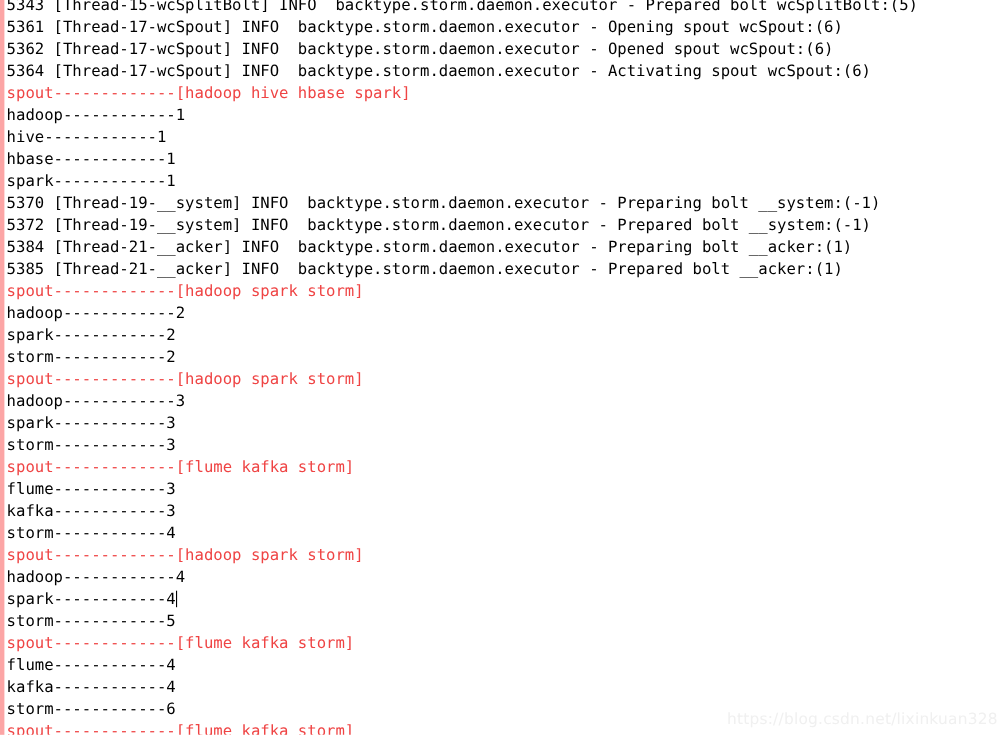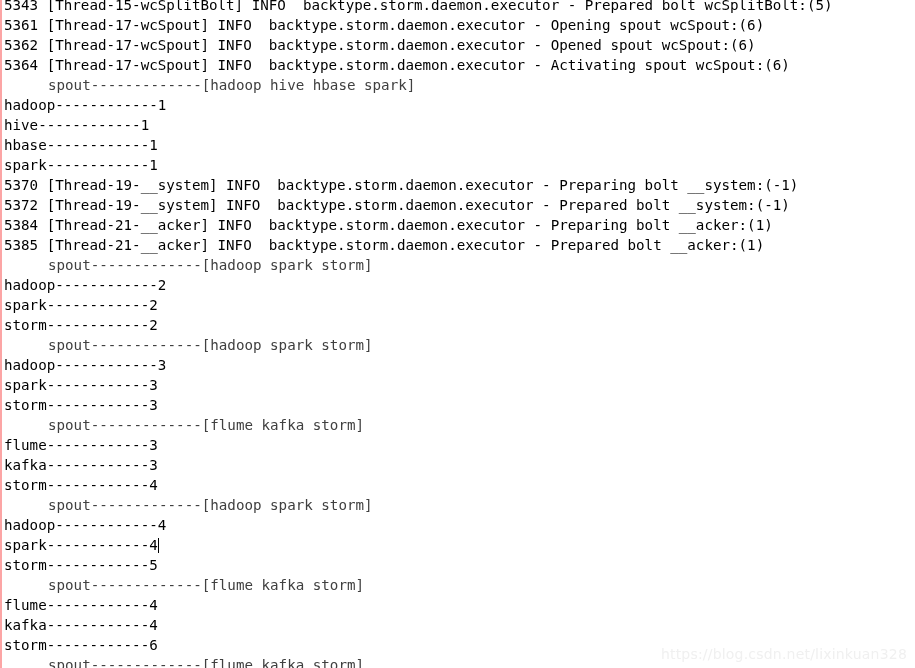--- a/index.html
+++ b/index.html
@@ -12,41 +12,40 @@
     height: 668px;
     overflow: hidden;
     font-family: "DejaVu Sans Mono", "Liberation Mono", monospace;
   }
   #console {
     position: relative;
     width: 915px;
     height: 668px;
     background: #ffffff;
     box-sizing: border-box;
-    border-left: 2px solid #fca5a5;
+    border-left: 4px solid #fca5a5;
     overflow: hidden;
   }
   #lines {
     position: absolute;
     left: 2px;
     top: -5px;
     white-space: pre;
     font-family: "DejaVu Sans Mono", "Liberation Mono", monospace;
     font-size: 14.2px;
     line-height: 20px;
     letter-spacing: 0px;
   }
   .line {
     height: 20px;
     white-space: pre;
     color: #000000;
   }
   .line.red {
-    color: #404040;
-    margin-left: 44px;
+    color: #ef4444;
   }
   .caret {
     display: inline-block;
     width: 1px;
     height: 15px;
     background: #000000;
     vertical-align: -3px;
     margin-left: 0px;
   }
   #watermark {

